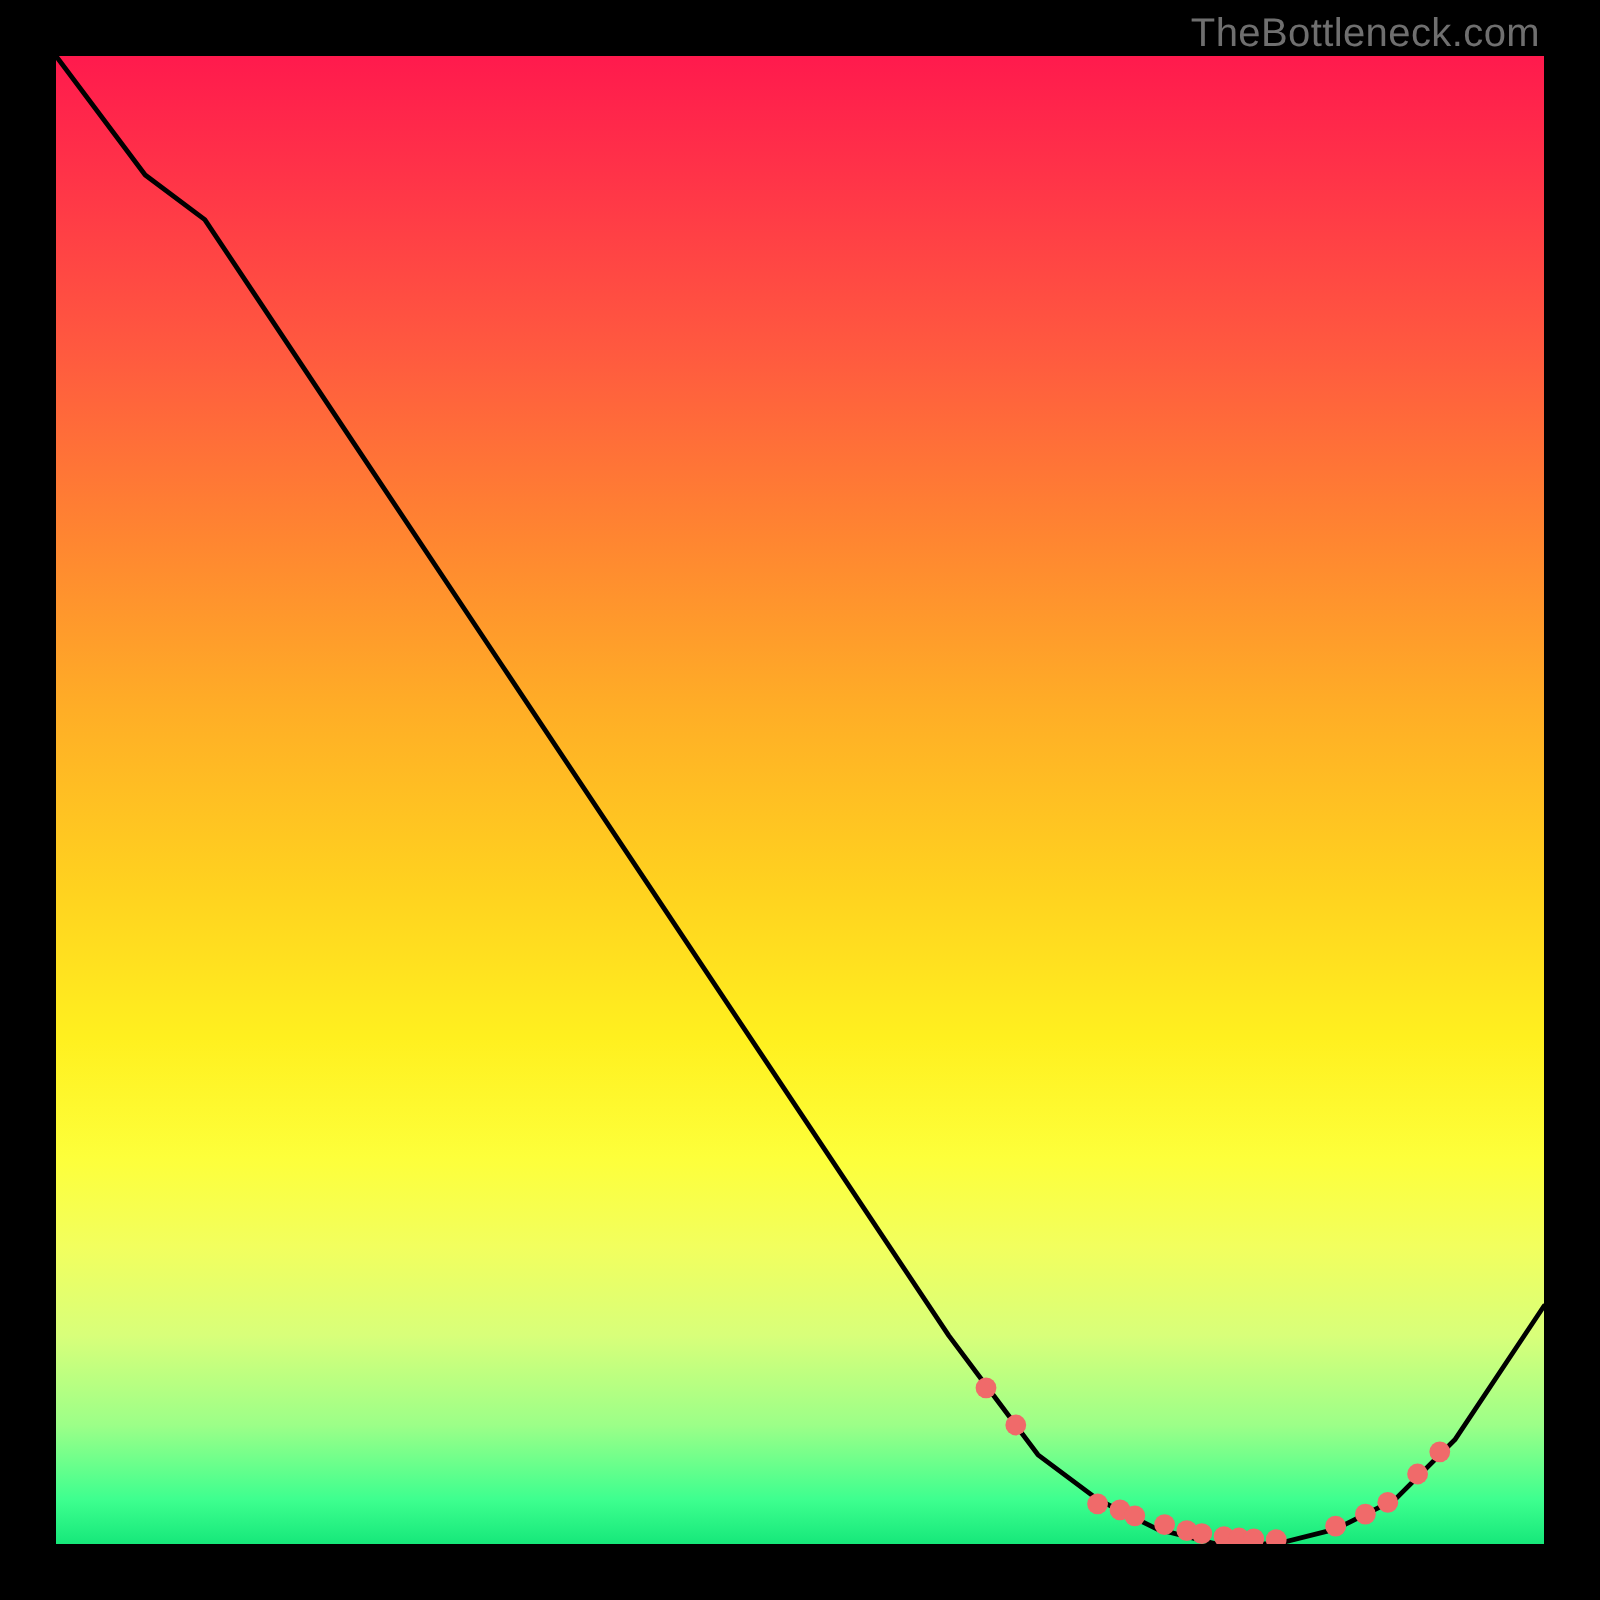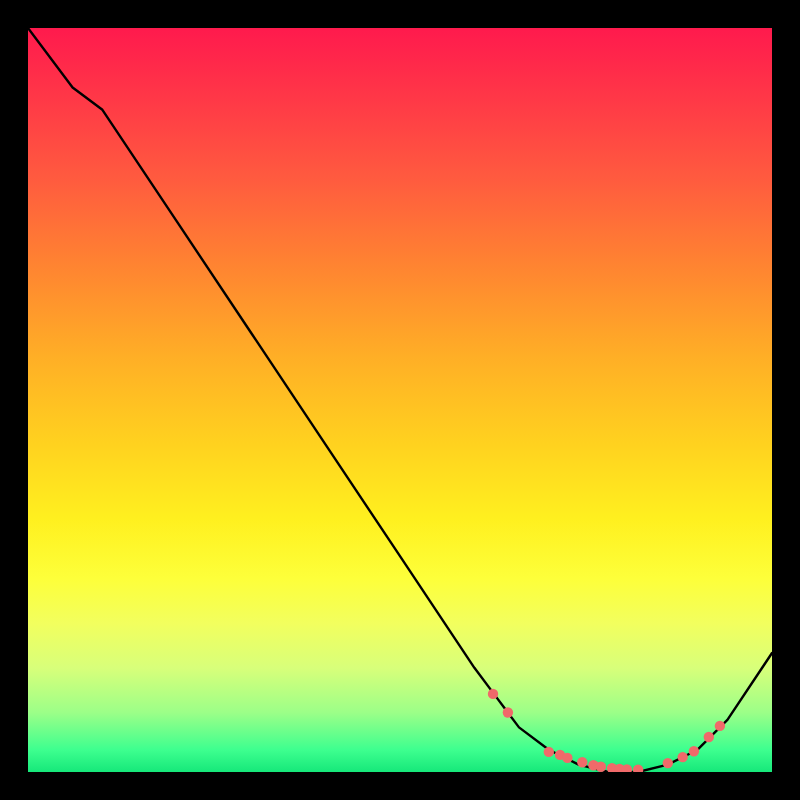--- a/index.html
+++ b/index.html
@@ -77,13 +77,14 @@
           <circle cx="598.9" cy="741.4" r="5.2" fill="#f06a6a"></circle>
           <circle cx="610.1" cy="741.8" r="5.2" fill="#f06a6a"></circle>
           <circle cx="639.8" cy="735.1" r="5.2" fill="#f06a6a"></circle>
           <circle cx="654.7" cy="729.1" r="5.2" fill="#f06a6a"></circle>
           <circle cx="665.9" cy="723.2" r="5.2" fill="#f06a6a"></circle>
           <circle cx="680.8" cy="709.0" r="5.2" fill="#f06a6a"></circle>
           <circle cx="691.9" cy="697.9" r="5.2" fill="#f06a6a"></circle>
         </g>
     </svg>
   </div>
+  <div class="attribution">TheBottleneck.com</div>
 </div>
 
 </body></html>

